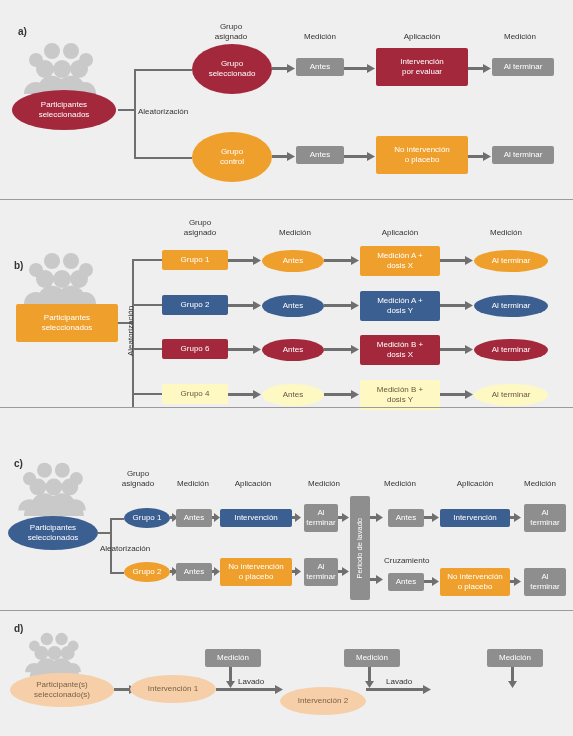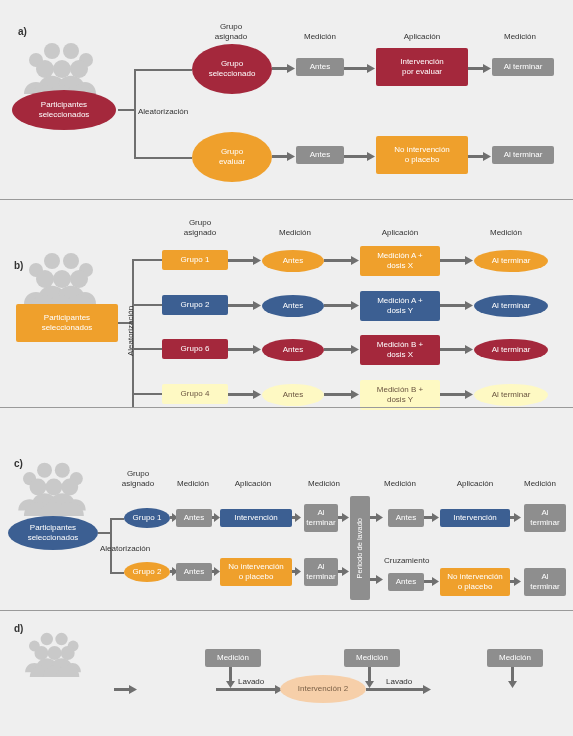--- a/index.html
+++ b/index.html
@@ -84,21 +84,21 @@
 
   <div class="node ell red" style="left:192px;top:44px;width:80px;height:50px;">
     <div>
       <div>Grupo</div>
       <div>seleccionado</div>
     </div>
   </div>
   <div class="node ell orange" style="left:192px;top:132px;width:80px;height:50px;">
     <div>
       <div>Grupo</div>
-      <div>evaluar</div>
+      <div>control</div>
     </div>
   </div>
 
   <svg class="arrow" style="left:272px;top:62px;" width="24" height="14">
     <path d="M0 5 L15 5 L15 2 L23 6.5 L15 11 L15 8 L0 8 Z" fill="#6f6f6f"></path>
   </svg>
   <div class="node rect gray" style="left:296px;top:58px;width:48px;height:18px;">Antes</div>
   <svg class="arrow" style="left:344px;top:62px;" width="32" height="14">
     <path d="M0 5 L23 5 L23 2 L31 6.5 L23 11 L23 8 L0 8 Z" fill="#6f6f6f"></path>
   </svg>
@@ -423,36 +423,43 @@
         <circle cx="23" cy="31" r="9"></circle>
           <path d="M8 62 C8 42 38 42 38 62 Z"></path>
         <circle cx="40" cy="31" r="9"></circle>
           <path d="M25 62 C25 42 55 42 55 62 Z"></path>
         <circle cx="57" cy="31" r="9"></circle>
           <path d="M42 62 C42 42 72 42 72 62 Z"></path>
       </g>
     </svg>
   </div>
 
+  <div class="node ell peach2" style="left:10px;top:62px;width:104px;height:34px;">
+    <div>
+      <div>Participante(s)</div>
+      <div>seleccionado(s)</div>
+    </div>
+  </div>
   <svg class="arrow" style="left:114px;top:72px;" width="24" height="14">
       <path d="M0 5 L15 5 L15 2 L23 6.5 L15 11 L15 8 L0 8 Z" fill="#6f6f6f"></path>
     </svg>
 
+  <div class="node ell peach2" style="left:130px;top:64px;width:86px;height:28px;">Intervención 1</div>
 
   <div class="node rect gray" style="left:205px;top:38px;width:56px;height:18px;">Medición</div>
   <svg class="arrow" style="left:225px;top:56px;" width="14" height="22">
       <path d="M4 0 L7 0 L7 14 L10 14 L5.5 21 L1 14 L4 14 Z" fill="#6f6f6f"></path>
     </svg>
 
   <svg class="arrow" style="left:216px;top:72px;" width="68" height="14">
       <path d="M0 5 L59 5 L59 2 L67 6.5 L59 11 L59 8 L0 8 Z" fill="#6f6f6f"></path>
     </svg>
   <div class="lbl" style="left:238px;top:66px;">Lavado</div>
 
-  <div class="node ell peach2" style="left:280px;top:64px;width:86px;height:28px;">Intervención 2</div>
+  <div class="node ell peach2" style="left:280px;top:76px;width:86px;height:28px;">Intervención 2</div>
 
   <div class="node rect gray" style="left:344px;top:38px;width:56px;height:18px;">Medición</div>
   <svg class="arrow" style="left:364px;top:56px;" width="14" height="22">
       <path d="M4 0 L7 0 L7 14 L10 14 L5.5 21 L1 14 L4 14 Z" fill="#6f6f6f"></path>
     </svg>
 
   <svg class="arrow" style="left:366px;top:72px;" width="66" height="14">
       <path d="M0 5 L57 5 L57 2 L65 6.5 L57 11 L57 8 L0 8 Z" fill="#6f6f6f"></path>
     </svg>
   <div class="lbl" style="left:386px;top:66px;">Lavado</div>

